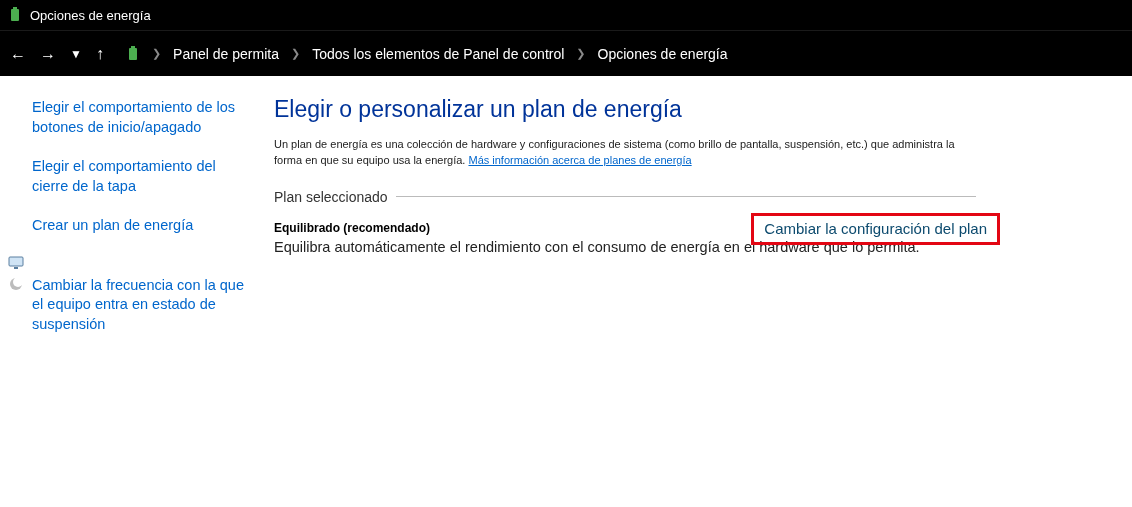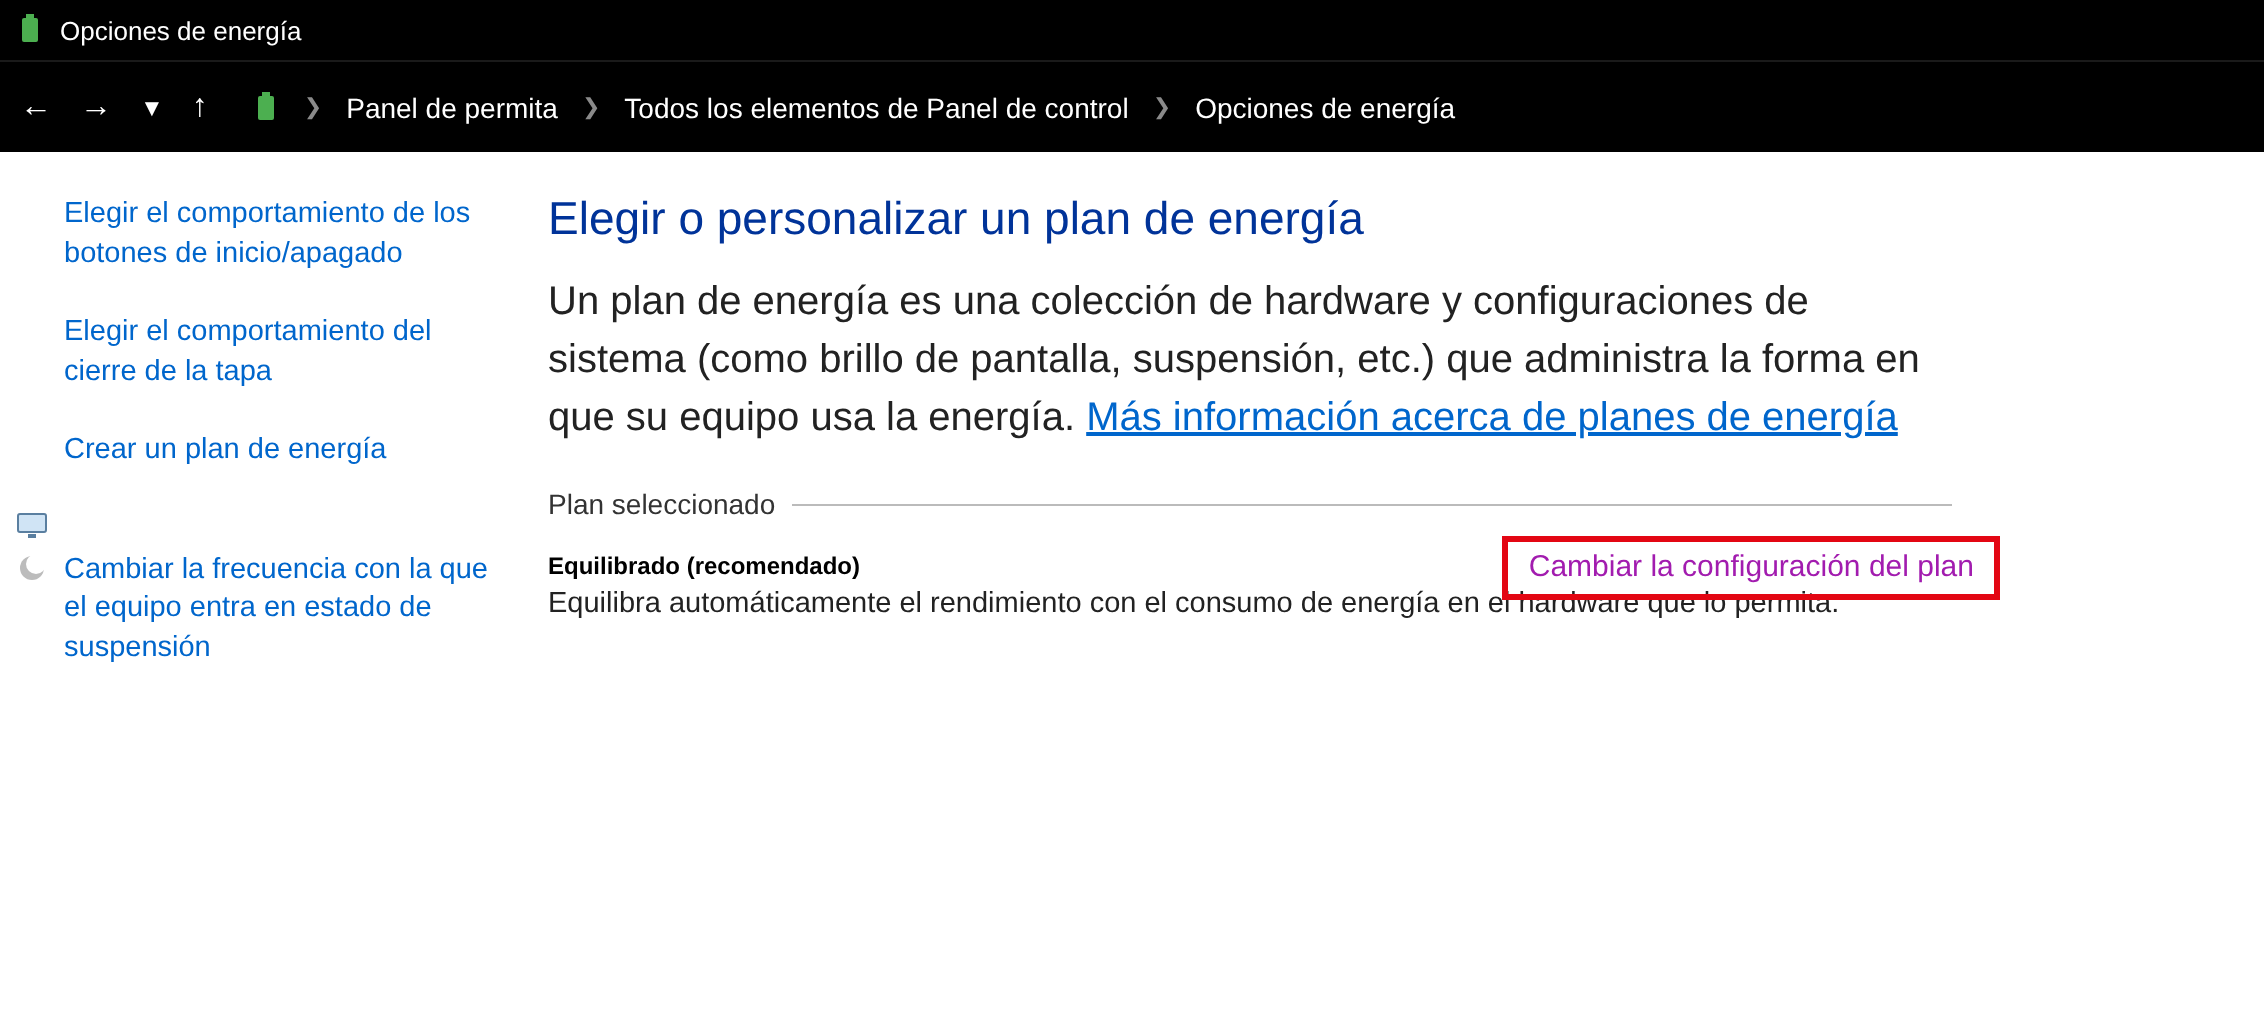--- a/index.html
+++ b/index.html
@@ -13,30 +13,30 @@
     .breadcrumb .sep { color:#8a8a8a; font-size:11px; }
     .breadcrumb .crumb { color:#fff; cursor:pointer; }
     .breadcrumb .battery-icon svg { display:block; }
     .content { display:flex; padding:16px 0 0 0; }
     .sidebar { width:260px; padding:0 8px 0 14px; }
     .sidebar-link { color:#0066cc; font-size:14.5px; line-height:1.35; padding:6px 0 14px 18px; cursor:pointer; position:relative; }
     .sidebar-link.with-icon { padding-left:18px; }
     .sidebar-link .side-icon { position:absolute; left:-6px; top:6px; }
     .main { flex:1; padding:0 24px 0 14px; max-width:740px; }
     .main h1 { color:#003399; font-size:23px; font-weight:400; margin:4px 0 14px 0; }
-    .main .intro { font-size:20px; color:#222; line-height:1.45; margin-bottom:20px; }
+    .main .intro { font-size:11px; color:#222; line-height:1.45; margin-bottom:20px; }
     .main .intro a { color:#0066cc; text-decoration:underline; cursor:pointer; }
     .section-header { display:flex; align-items:center; font-size:14px; color:#333; margin:6px 0 16px 0; }
     .section-header .label { padding-right:8px; }
     .section-header .line { flex:1; height:1px; background:#bbb; }
     .plan-row { position:relative; }
     .plan-name { font-size:12px; font-weight:600; color:#000; margin-bottom:4px; }
     .plan-desc { font-size:14.5px; color:#222; }
     .plan-link-box { position:absolute; right:-24px; top:-8px; border:3px solid #e30613; padding:4px 10px; }
-    .plan-link-box a { color:#a21caf; font-size:15px; text-decoration:none; cursor:pointer; }
+    .plan-link-box a { color:#0c4a6e; font-size:15px; text-decoration:none; cursor:pointer; }
   </style>
 </head>
 <body>
 
 <div class="titlebar">
   <span class="battery-icon">
     <svg width="14" height="16" viewBox="0 0 14 16">
         <rect x="3" y="2" width="8" height="12" rx="1" fill="#4caf50"></rect>
         <rect x="5" y="0" width="4" height="2" fill="#4caf50"></rect>
       </svg>

